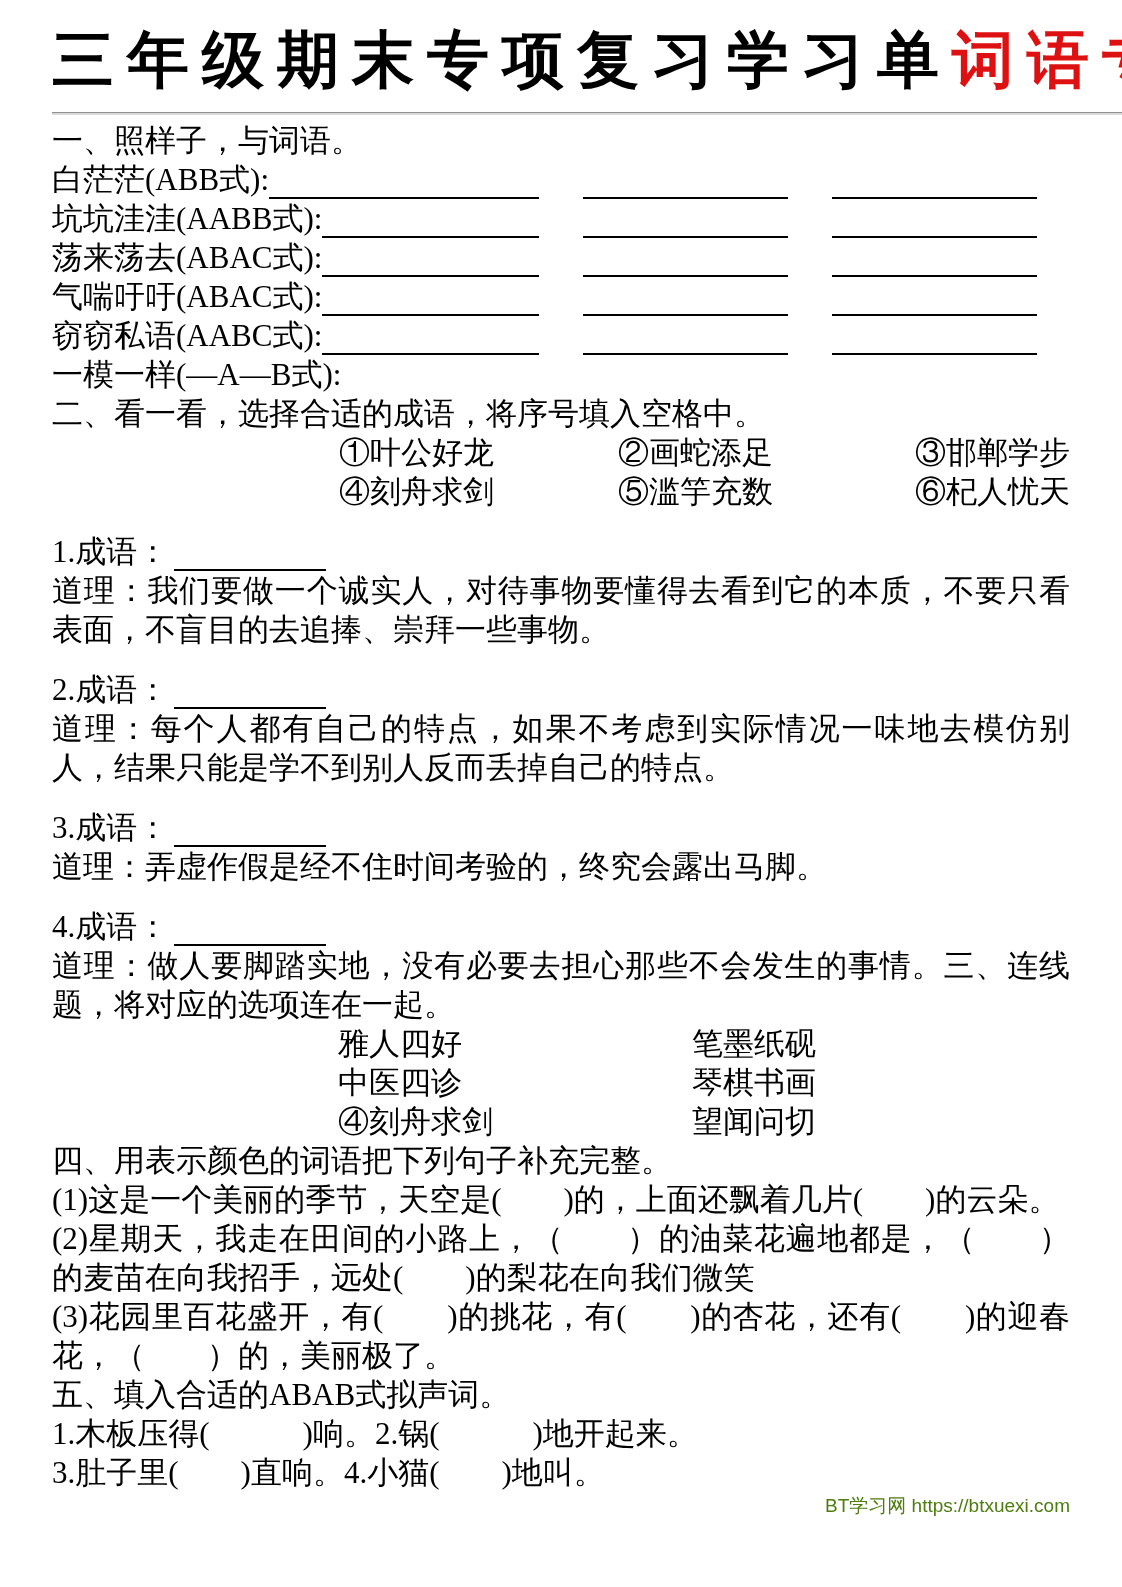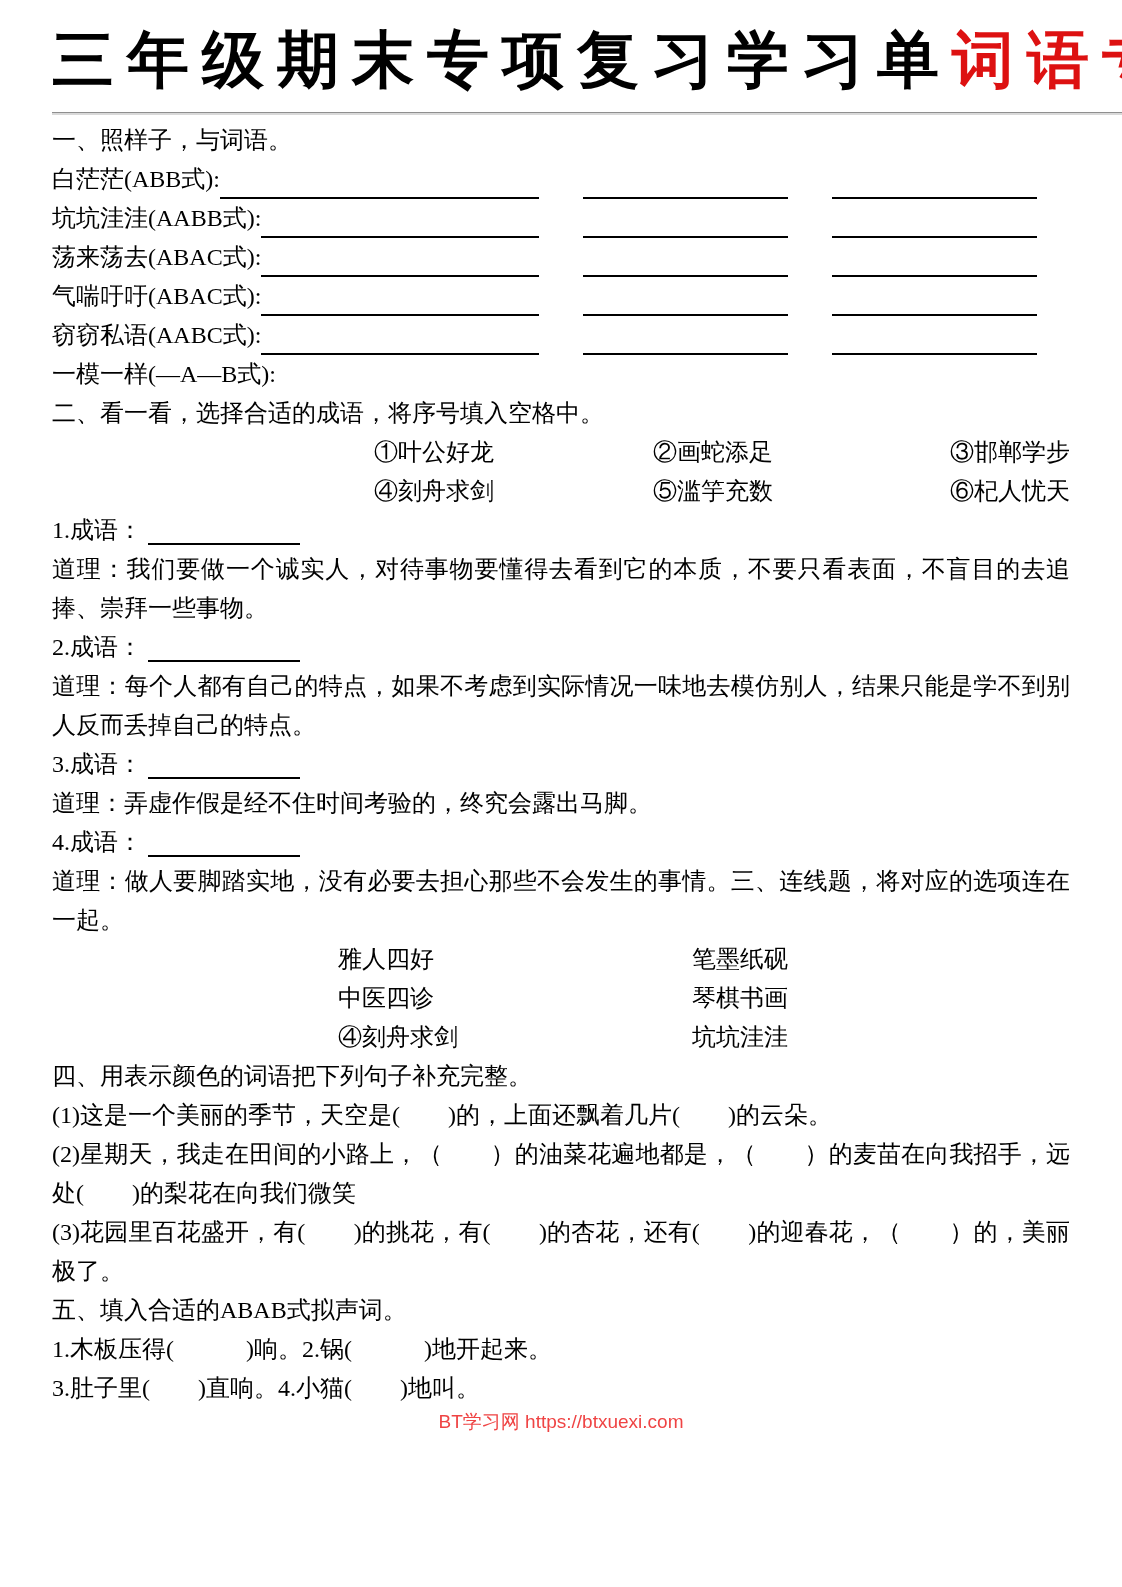--- a/index.html
+++ b/index.html
@@ -26,21 +26,21 @@
   }
   .title .red { color:#dd1111; }
   .rule {
     height:3px;
     background:#8f8f8f;
     border-bottom:2px solid #d9d9d9;
     margin:4px -52px 6px 0;
   }
   
   .line, .para, .fill-row, .opt-row, .cy-row, .match-row {
-    font-size:24px;
+    font-size:31px;
     line-height:39px;
   }
   .para { text-align:justify; }
   
   .fill-row {
     display:flex;
     align-items:flex-end;
     margin-right:33px;
   }
   .fill-row .lbl { white-space:nowrap; }
@@ -49,32 +49,32 @@
     height:34px;
     display:inline-block;
   }
   .blank.grow { flex:1 1 auto; }
   .blank.fixed { width:205px; margin-left:44px; flex:0 0 auto; }
   
   .opt-row { display:flex; padding-left:140px;justify-content:flex-end; }
   .opt-row .opt1 { width:279px; }
   .opt-row .opt2 { width:297px; }
   
-  .cy-row { display:flex; align-items:flex-start; }
+  .cy-row { display:flex; align-items:flex-end;margin-top:21px; }
   .blank.short { width:152px; margin-left:6px; }
   
   .match-row { display:flex; padding-left:286px; }
   .match-row .match-left { width:354px; }
   
   .footer {
     margin-top:1px;
-    text-align:center;
+    text-align:right;
     font-family:"Liberation Sans","DejaVu Sans",sans-serif;
     font-size:19px;
-    color:#ef4444;
+    color:#4d7c0f;
   }
 </style>
 </head>
 <body>
 
 <div class="page">
 
   <h1 class="title"><span>三年级期末专项复习学习单</span><span class="red">词语专项</span></h1>
 
   <div class="rule"></div>
@@ -152,21 +152,21 @@
   <div class="match-row">
     <span class="match-left">雅人四好</span>
     <span class="match-right">笔墨纸砚</span>
   </div>
   <div class="match-row">
     <span class="match-left">中医四诊</span>
     <span class="match-right">琴棋书画</span>
   </div>
   <div class="match-row">
     <span class="match-left">④刻舟求剑</span>
-    <span class="match-right">坑坑洼洼</span>
+    <span class="match-right">望闻问切</span>
   </div>
 
   <div class="line">四、用表示颜色的词语把下列句子补充完整。</div>
   <div class="para">(1)这是一个美丽的季节，天空是(　　)的，上面还飘着几片(　　)的云朵。</div>
   <div class="para">(2)星期天，我走在田间的小路上，（　　）的油菜花遍地都是，（　　）的麦苗在向我招手，远处(　　)的梨花在向我们微笑</div>
   <div class="para">(3)花园里百花盛开，有(　　)的挑花，有(　　)的杏花，还有(　　)的迎春花，（　　）的，美丽极了。</div>
 
   <div class="line">五、填入合适的ABAB式拟声词。</div>
   <div class="para">1.木板压得(　　　)响。2.锅(　　　)地开起来。</div>
   <div class="para">3.肚子里(　　)直响。4.小猫(　　)地叫。</div>

